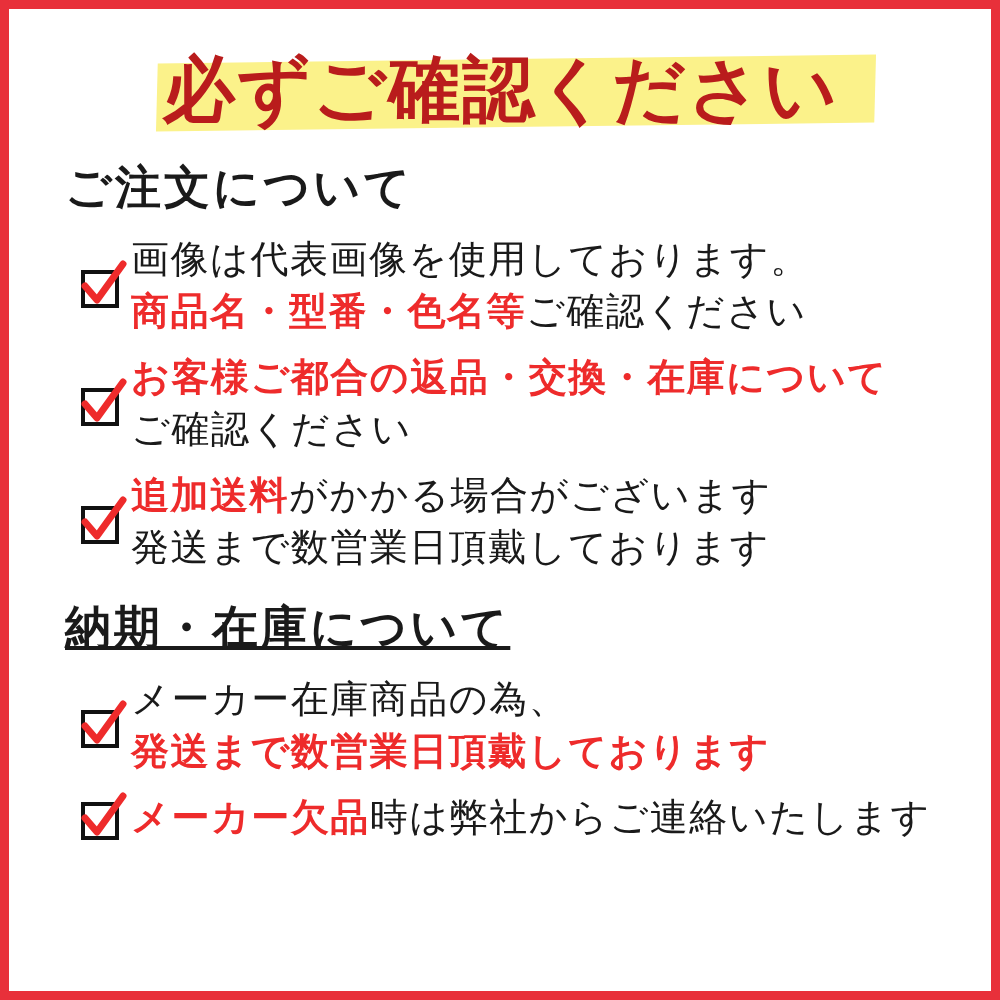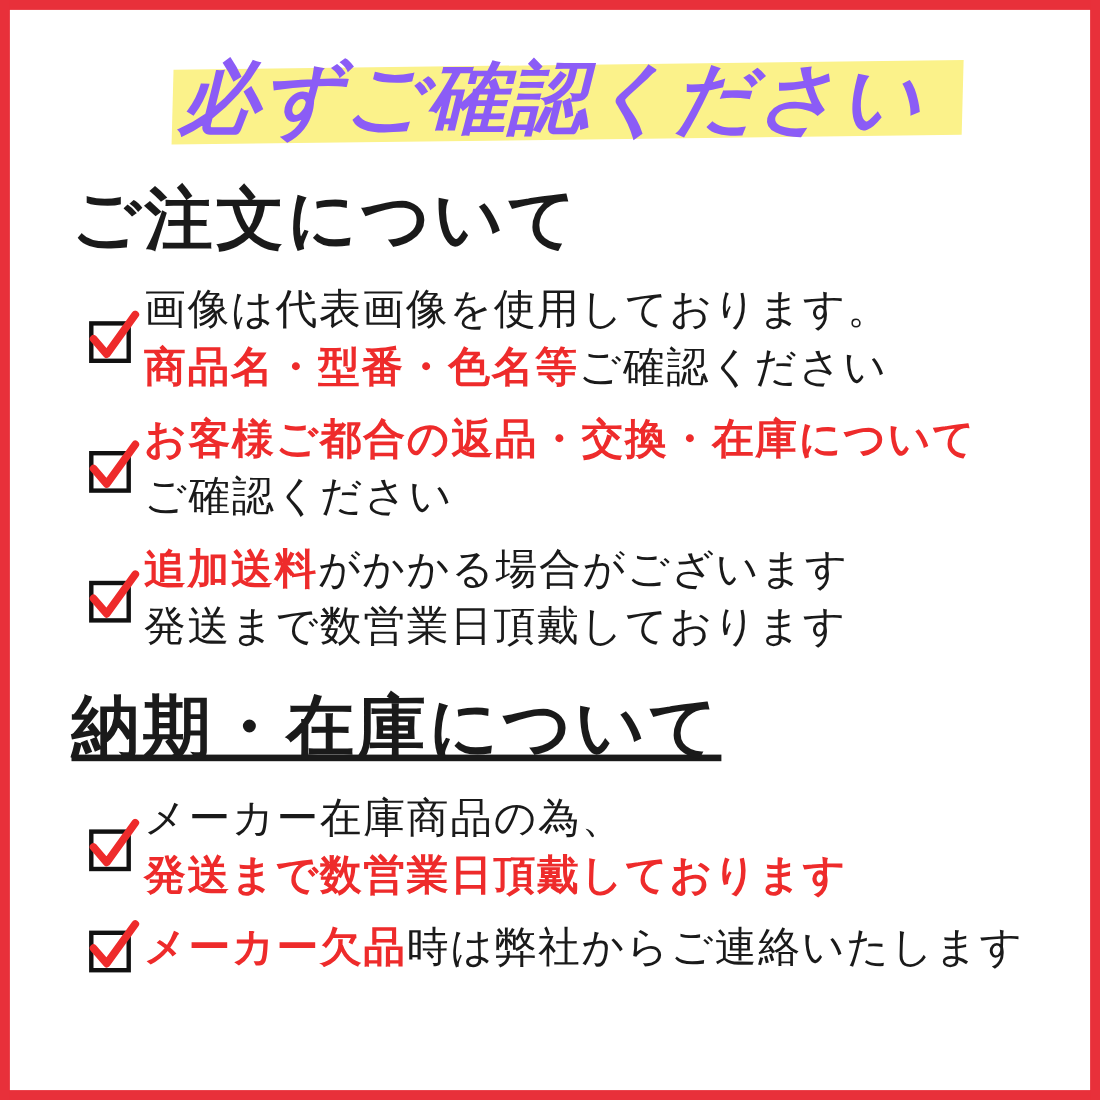--- a/index.html
+++ b/index.html
@@ -47,28 +47,27 @@
     height: 68px;
     background: #fbf28a;
     transform: skewX(-2.2deg) rotate(-0.7deg);
   }
   .title-text {
     position: relative;
     font-size: 72px;
     font-weight: 700;
     letter-spacing: 2px;
     line-height: 104px;
-    color: #8b5cf6;
+    color: #b91c1c;
     white-space: nowrap;
-    font-style: italic;
   }
 
   
   .section-heading {
-    font-size: 62px;
+    font-size: 46px;
     font-weight: 700;
     letter-spacing: 3px;
     color: #1a1a1a;
     margin: 10px 0 4px 22px;
   }
   .section-heading.second {
     margin-top: 24px;
     text-decoration: underline;
   }
 

